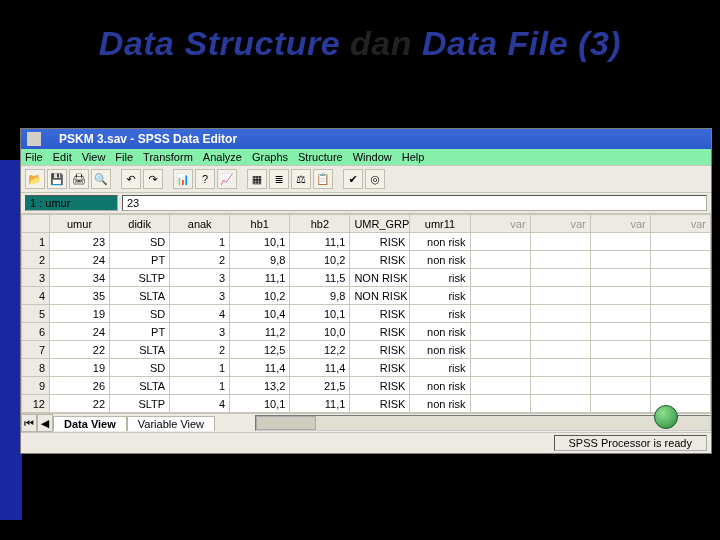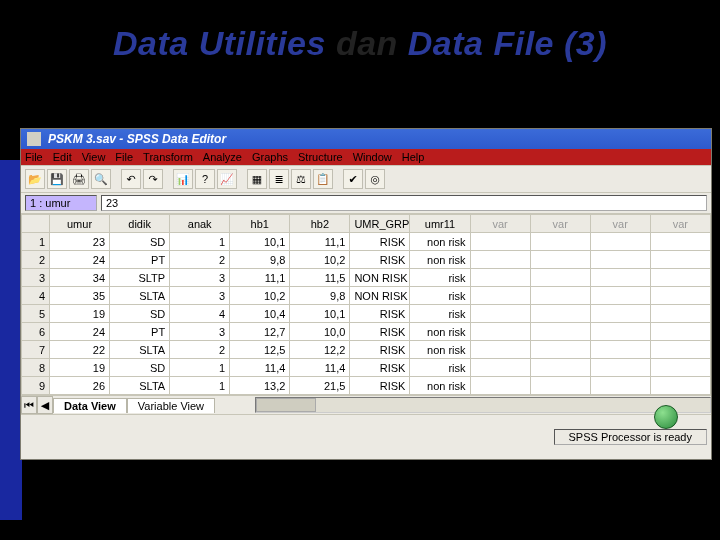--- a/index.html
+++ b/index.html
@@ -35,30 +35,29 @@
     font-size: 11px;
   }
   .titlebar {
     background: linear-gradient(#3b6bd8, #2d5acd);
     color: #fff;
     padding: 3px 6px;
     font-weight: bold;
     font-size: 12px;
     display: flex;
     align-items: center;
-    gap: 7px;
-    font-style: italic;
+    gap: 18px;
   }
   .titlebar .tb-icon {
     width: 14px; height: 14px;
     background: #d2d0c4;
     display: inline-block;
   }
   .menubar {
-    background: #b91c1c;
+    background: #86efac;
     padding: 2px 4px;
     display: flex;
     gap: 10px;
     border-bottom: 1px solid #c8c6b8;
   }
   .menubar span { cursor: default; }
   .toolbar {
     background: #eceae3;
     padding: 3px 4px;
     display: flex;
@@ -74,22 +73,22 @@
     cursor: default;
   }
   .toolbar .sep { width: 6px; }
   .cellbar {
     display: flex;
     padding: 2px 4px;
     gap: 0;
     border-bottom: 1px solid #c8c6b8;
   }
   .cellbar .cref {
-    width: 72px;
-    background: #c4b5fd;
+    width: 93px;
+    background: #0f766e;
     border: 1px inset #aaa;
     padding: 1px 4px;
     font-size: 11px;
   }
   .cellbar .cval {
     flex: 1;
     background: #fff;
     border: 1px inset #aaa;
     padding: 1px 4px;
     margin-left: 4px;
@@ -117,21 +116,21 @@
   .grid th.rownum {
     width: 28px;
     text-align: right;
     background: #eceae3;
   }
   .grid td.rownum {
     background: #eceae3;
     text-align: right;
   }
   .grid td.txt { text-align: right; }
-  .grid th.empty { color: #999; }
+  .grid th.empty { color: #999; text-align: right; }
   .viewtabs {
     display: flex;
     align-items: center;
     background: #eceae3;
     border-top: 1px solid #c8c6b8;
     font-size: 11px;
   }
   .viewtabs .navbtn {
     width: 16px; height: 18px;
     border: 1px solid #b8b6a8;
@@ -158,21 +157,21 @@
   }
   .viewtabs .hscroll .thumb {
     position: absolute;
     left: 0; top: 0; height: 100%; width: 60px;
     background: #cfcdc0;
     border: 1px solid #aaa;
   }
   .statusbar {
     display: flex;
     justify-content: flex-end;
-    padding: 14px 4px;
+    padding: 2px 4px;
     font-size: 11px;
     background: #eceae3;
     border-top: 1px solid #c8c6b8;
   }
   .statusbar .well {
     border: 1px inset #aaa;
     padding: 1px 14px;
     background: #eceae3;
   }
   .badge3d {
@@ -181,21 +180,21 @@
     width: 24px; height: 24px;
     border-radius: 50%;
     background: radial-gradient(circle at 35% 30%, #8de08f, #2a8a3c);
     border: 1px solid #1a5a25;
   }
 </style>
 </head>
 <body>
 
 <div class="slide-title">
-  <span>Data Utilities</span><span class="dan"> dan </span><span>Data File (3)</span>
+  <span>Data Structure</span><span class="dan"> dan </span><span>Data File (3)</span>
 </div>
 
 <div class="blue-stripe"></div>
 
 <div class="app">
   <div class="titlebar">
     <span class="tb-icon"></span>
     <span>PSKM 3.sav - SPSS Data Editor</span>
   </div>
 
@@ -325,21 +324,21 @@
           <td class="txt"></td>
           <td class="txt"></td>
           <td class="txt"></td>
           <td class="txt"></td>
         </tr>
         <tr>
           <td class="rownum">6</td>
           <td class="txt">24</td>
           <td class="txt">PT</td>
           <td class="txt">3</td>
-          <td class="txt">12,7</td>
+          <td class="txt">11,2</td>
           <td class="txt">10,0</td>
           <td class="txt">RISK</td>
           <td class="txt">non risk</td>
           <td class="txt"></td>
           <td class="txt"></td>
           <td class="txt"></td>
           <td class="txt"></td>
         </tr>
         <tr>
           <td class="rownum">7</td>
@@ -369,20 +368,34 @@
           <td class="txt"></td>
           <td class="txt"></td>
         </tr>
         <tr>
           <td class="rownum">9</td>
           <td class="txt">26</td>
           <td class="txt">SLTA</td>
           <td class="txt">1</td>
           <td class="txt">13,2</td>
           <td class="txt">21,5</td>
+          <td class="txt">RISK</td>
+          <td class="txt">non risk</td>
+          <td class="txt"></td>
+          <td class="txt"></td>
+          <td class="txt"></td>
+          <td class="txt"></td>
+        </tr>
+        <tr>
+          <td class="rownum">12</td>
+          <td class="txt">22</td>
+          <td class="txt">SLTP</td>
+          <td class="txt">4</td>
+          <td class="txt">10,1</td>
+          <td class="txt">11,1</td>
           <td class="txt">RISK</td>
           <td class="txt">non risk</td>
           <td class="txt"></td>
           <td class="txt"></td>
           <td class="txt"></td>
           <td class="txt"></td>
         </tr>
       </tbody>
   </table>
 

